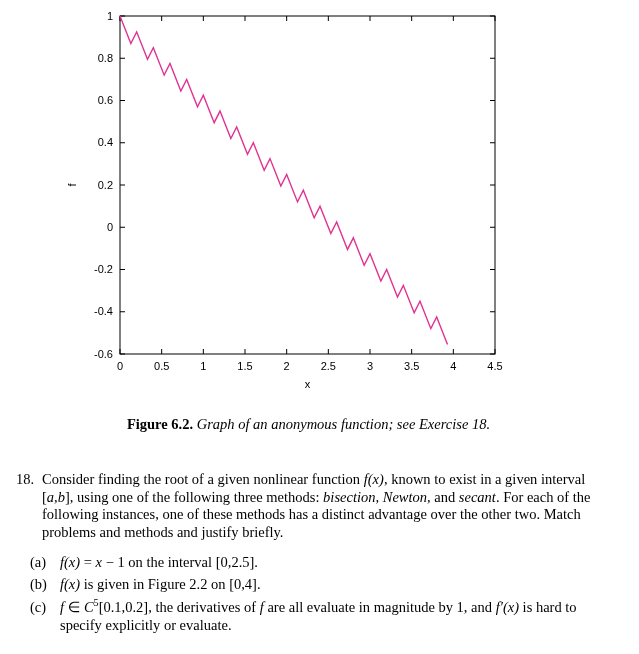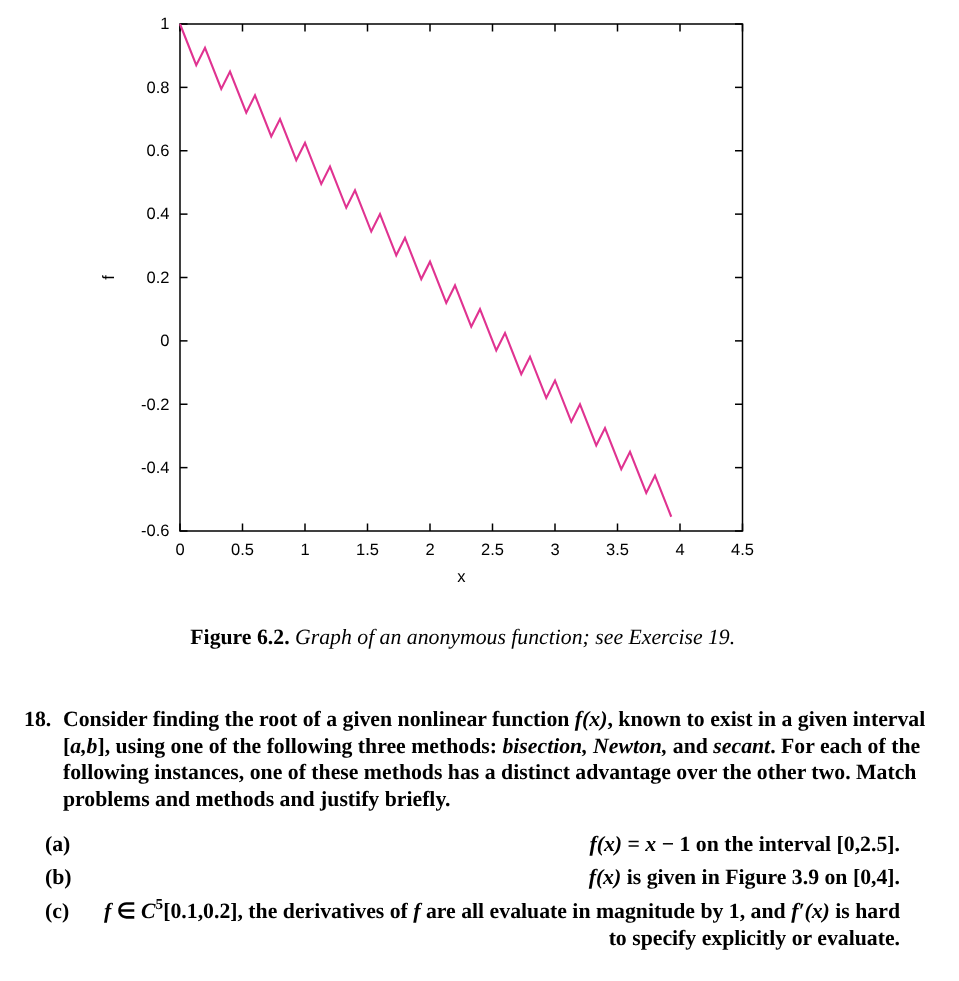--- a/index.html
+++ b/index.html
@@ -17,29 +17,28 @@
     font-size: 14.5px;
     margin-top: 12px;
     margin-right: 60px;
   }
   .caption .cap-label { font-weight: bold; }
   .caption .cap-text { font-style: italic; }
   .exercise {
     margin: 38px 20px 12px 16px;
     font-size: 14.5px;
     line-height: 1.22;
-    font-weight: bold;
   }
   .ex-row { display: flex; }
   .ex-num { width: 26px; flex: none; }
   .ex-body { flex: 1; max-width: 586px; }
   .items { margin-top: 12px; }
   .item { display: flex; margin: 5px 0 5px 14px; }
   .item-label { width: 30px; flex: none; }
-  .item-text { flex: 1; max-width: 540px; text-align: right; }
+  .item-text { flex: 1; max-width: 540px; }
   .it { font-style: italic; }
   sup { font-size: 0.7em; line-height: 0; }
 </style>
 </head>
 <body>
 
 <div>
 
   <div class="figure-wrap">
     <div id="chart"><svg width="540" height="396">
@@ -100,37 +99,37 @@
           <text x="75" y="57.74999999999999" text-anchor="end" font-size="11" fill="#000">0.8</text>
           <line x1="82" y1="12" x2="87" y2="12" stroke="#000" stroke-width="1"></line>
           <line x1="457" y1="12" x2="452" y2="12" stroke="#000" stroke-width="1"></line>
           <text x="75" y="15.5" text-anchor="end" font-size="11" fill="#000">1</text>
           <polyline points="82,12 92.83333333333333,39.462500000000006 98.66666666666667,27.843749999999993 109.5,55.306249999999984 115.33333333333334,43.6875 126.16666666666667,71.15 132,59.53124999999999 142.83333333333331,86.99374999999999 148.66666666666669,75.375 159.5,102.83749999999999 165.33333333333331,91.21875 176.16666666666663,118.68124999999999 182,107.06249999999999 192.83333333333334,134.52500000000003 198.66666666666669,122.90625 209.5,150.36875 215.33333333333334,138.75 226.16666666666666,166.2125 232,154.59375 242.83333333333331,182.05624999999998 248.66666666666666,170.4375 259.5,197.89999999999998 265.33333333333337,186.28124999999997 276.16666666666663,213.74374999999998 282,202.125 292.8333333333333,229.58749999999998 298.6666666666667,217.96875 309.5,245.43124999999998 315.33333333333337,233.8125 326.1666666666667,261.275 332,249.65625 342.8333333333333,277.11875 348.6666666666667,265.5 359.5,292.96250000000003 365.3333333333333,281.34374999999994 376.16666666666663,308.80625 382,297.1875 392.8333333333333,324.65 398.6666666666667,313.03125 409.5,340.49375000000003" fill="none" stroke="#e03391" stroke-width="1.4" stroke-linejoin="miter"></polyline>
           <text x="269.5" y="384" text-anchor="middle" font-size="11" fill="#000">x</text>
           <text x="38" y="181" text-anchor="middle" font-size="11" fill="#000" transform="rotate(-90 38 181)">f</text>
         </svg></div>
     <div class="caption">
       <span class="cap-label">Figure 6.2.</span>
-      <span class="cap-text">Graph of an anonymous function; see Exercise 19.</span>
+      <span class="cap-text">Graph of an anonymous function; see Exercise 18.</span>
     </div>
   </div>
 
   <div class="exercise">
     <div class="ex-row">
       <span class="ex-num">18.</span>
       <span class="ex-body"><span>Consider finding the root of a given nonlinear function </span><span class="it">f(x)</span><span>, known to exist in a given interval [</span><span class="it">a,b</span><span>], using one of the following three methods: </span><span class="it">bisection, Newton,</span><span> and </span><span class="it">secant</span><span>. For each of the following instances, one of these methods has a distinct advantage over the other two. Match problems and methods and justify briefly.</span></span>
     </div>
     <div class="items">
       <div class="item">
         <span class="item-label">(a)</span>
         <span class="item-text"><span class="it">f(x)</span><span> = </span><span class="it">x</span><span> − 1 on the interval [0,2.5].</span></span>
       </div>
       <div class="item">
         <span class="item-label">(b)</span>
-        <span class="item-text"><span class="it">f(x)</span><span> is given in Figure 3.9 on [0,4].</span></span>
+        <span class="item-text"><span class="it">f(x)</span><span> is given in Figure 2.2 on [0,4].</span></span>
       </div>
       <div class="item">
         <span class="item-label">(c)</span>
         <span class="item-text"><span class="it">f</span><span> ∈ </span><span class="it">C</span><sup>5</sup><span>[0.1,0.2], the derivatives of </span><span class="it">f</span><span> are all evaluate in magnitude by 1, and </span><span class="it">f′(x)</span><span> is hard to specify explicitly or evaluate.</span></span>
       </div>
     </div>
   </div>
 
 </div>
 

